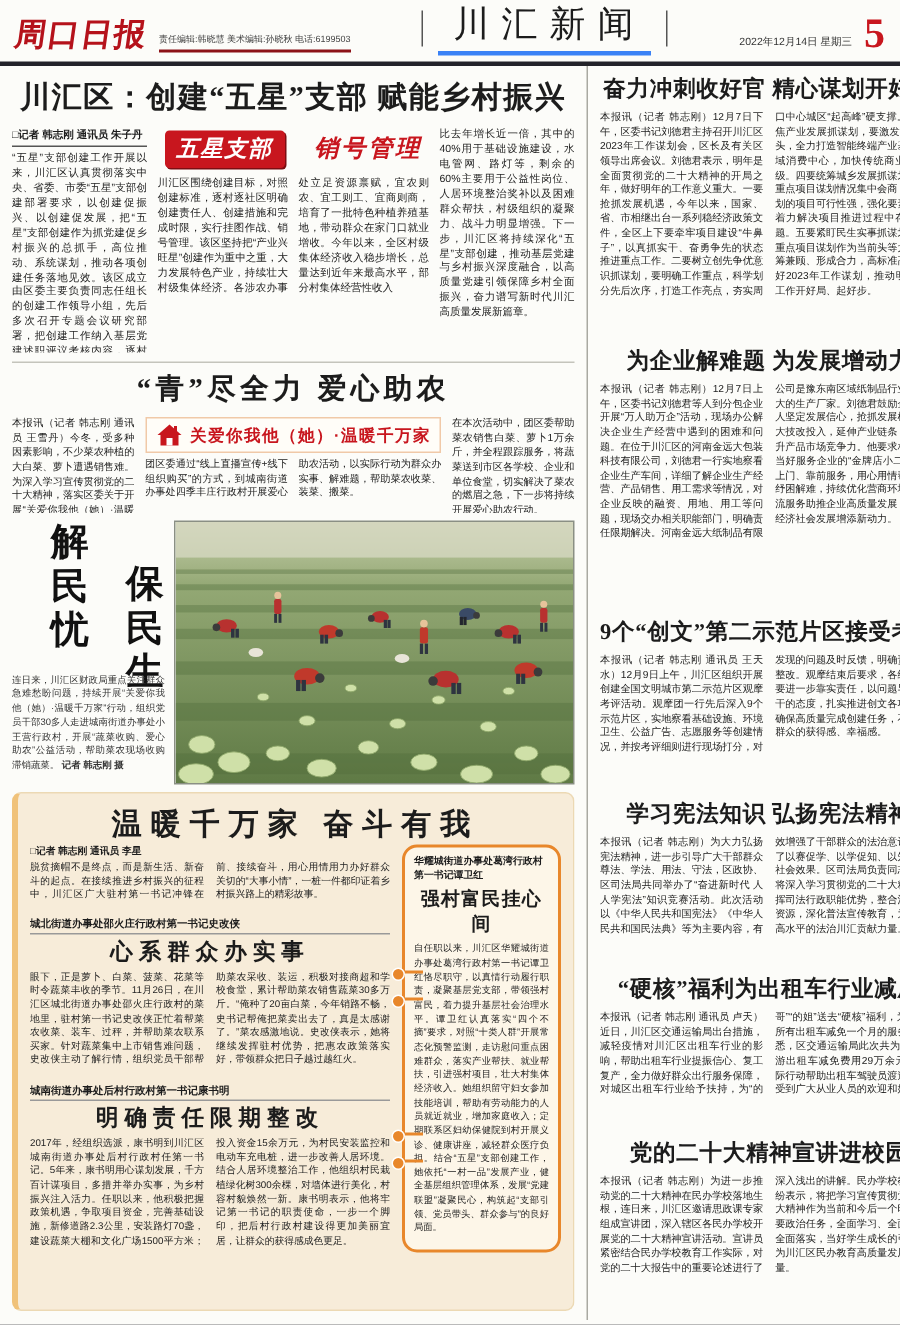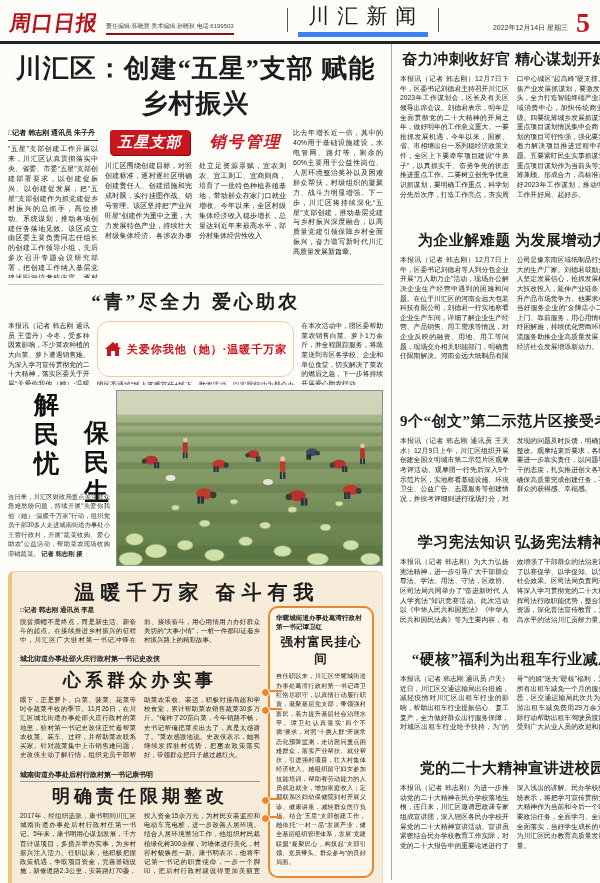--- a/index.html
+++ b/index.html
@@ -7,54 +7,54 @@
         font-family:"Liberation Sans",sans-serif;color:#1c1c1c;overflow:hidden;}
   
   .hdr{display:flex;align-items:flex-end;height:44px;padding:0 10px 4px 10px;
        border-bottom:3px solid #23232a;box-sizing:border-box;}
   .masthead{color:#b5121b;font-size:21px;font-weight:bold;font-family:"Liberation Serif",serif;
             transform:skewX(-8deg);letter-spacing:1px;white-space:nowrap;}
   .editor-line{font-size:6px;color:#444;margin-left:8px;border-bottom:2px solid #8c1218;
                padding-bottom:2px;white-space:nowrap;margin-bottom:2px;}
   .hdr-mid{flex:1;display:flex;justify-content:center;align-items:center;gap:10px;}
   .sec-bar{width:1px;height:24px;background:#555;}
-  .section-title{font-size:21px;font-family:Liberation Sans, sans-serif;letter-spacing:8px;
-                 border-bottom:5px solid #3b82f6;padding:0 4px 2px 10px;white-space:nowrap;}
+  .section-title{font-size:24px;font-family:Liberation Sans, sans-serif;letter-spacing:8px;
+                 border-bottom:3px solid #3b82f6;padding:0 4px 2px 10px;white-space:nowrap;}
   .hdr-right{display:flex;align-items:flex-end;gap:8px;}
   .date-line{font-size:7px;color:#333;margin-bottom:4px;white-space:nowrap;}
   .page-num{font-size:28px;line-height:1;color:#c8161e;font-weight:bold;font-family:"Liberation Serif",serif;}
   
   .main{display:flex;height:836px;}
   .left{width:392px;box-sizing:border-box;padding:5px 8px 0 8px;border-right:1px solid #a9a9a2;}
   .rightcol{flex:1;box-sizing:border-box;padding:4px 8px 0 8px;}
   p{margin:0;}
   .jtext{text-align:justify;line-height:1.42;color:#222;}
   
-  .lead-head{font-family:"Liberation Serif",serif;font-weight:900;font-size:26px;
+  .lead-head{font-family:"Liberation Serif",serif;font-weight:900;font-size:20px;
              text-align:center;letter-spacing:1px;margin:2px 0 7px;}
   .lead-body{display:flex;gap:7px;height:150px;overflow:hidden;}
   .col-s{width:90px;font-size:7px;}
   .byline{font-size:7px;font-weight:bold;border-bottom:1px solid #555;padding-bottom:2px;margin-bottom:3px;}
   .lead-mid{flex:1;}
   .star-banner{display:flex;align-items:center;justify-content:center;gap:20px;height:28px;margin-bottom:5px;}
   .badge{background:#c8161e;color:#fff;font-weight:bold;font-style:italic;font-size:15px;
          padding:3px 8px;border-radius:3px;letter-spacing:1px;box-shadow:1px 1px 0 #7d0d12;}
   .badge-suffix{color:#c8161e;font-weight:bold;font-style:italic;font-size:16px;letter-spacing:2px;
                 font-family:"Liberation Serif",serif;}
   .twocol{column-count:2;column-gap:7px;font-size:7px;overflow:hidden;}
   .lead-mid .twocol{height:115px;}
   .h-div{border-top:1px solid #c4c4bc;margin:6px 0 4px;}
   
   .care-head{font-family:"Liberation Serif",serif;font-weight:900;font-size:19px;
              text-align:center;letter-spacing:3px;margin:2px 0 6px;}
   .care-upper{display:flex;gap:7px;height:64px;overflow:hidden;font-size:6.8px;}
   .care-upper .col-s{font-size:6.8px;}
   .care-mid{flex:1;}
   .care-banner{display:flex;align-items:center;gap:5px;height:22px;margin-bottom:3px;
-               border:1px solid #f0c9a8;border-radius:12px;background:#fffdf8;padding:16px 6px;}
+               border:1px solid #f0c9a8;border-radius:0;background:#fffdf8;padding:0 6px;}
   .care-banner-text{color:#c8161e;font-weight:bold;font-size:11px;letter-spacing:1px;white-space:nowrap;}
   .care-mid .twocol{height:34px;font-size:6.8px;}
   .care-lower{display:flex;gap:6px;height:176px;margin-top:5px;}
   .care-sidebar{width:102px;display:flex;flex-direction:column;}
   .slogans{display:flex;gap:4px;height:100px;padding-left:6px;}
   .vt{width:30px;font-size:25px;font-weight:900;font-family:"Liberation Serif",serif;
       line-height:1.18;word-break:break-all;color:#111;margin-left:20px;}
   .vt2{margin-top:28px;}
   .photo-caption{font-size:6.3px;line-height:1.5;text-align:justify;color:#333;margin-top:2px;}
   .credit{font-weight:bold;white-space:nowrap;}
@@ -72,21 +72,21 @@
            background:#f7ecd9;border:1px solid #ecd9b4;border-left:4px solid #f0c27a;
            border-radius:6px;padding:6px 8px;}
   .f-title{font-family:"Liberation Serif",serif;font-weight:900;font-size:20px;
            text-align:center;letter-spacing:6px;margin-top:1px;}
   .f-sub{text-align:center;font-size:9.5px;font-weight:bold;margin:3px 0 5px;color:#222;}
   .f-grid{display:flex;gap:8px;height:272px;}
   .f-left{flex:1;overflow:hidden;}
   .f-byline{font-size:6.5px;font-weight:bold;margin-bottom:2px;}
   .f-intro{column-count:2;column-gap:8px;font-size:6.5px;height:32px;overflow:hidden;}
   .kicker{font-size:7px;font-weight:bold;border-bottom:1px solid #999;padding-bottom:1px;margin:5px 0 2px;}
-  .s-head{text-align:center;font-family:"Liberation Serif",serif;font-weight:900;font-size:18px;
+  .s-head{text-align:center;font-family:"Liberation Serif",serif;font-weight:900;font-size:15px;
           letter-spacing:4px;margin:2px 0 3px;}
   .s-body{column-count:2;column-gap:8px;font-size:6.5px;overflow:hidden;}
   .sb1{height:70px;} .sb2{height:86px;}
   .f-box{width:106px;box-sizing:border-box;border:2px solid #e8872b;border-radius:10px;
          background:#fdf6e8;padding:5px 6px;overflow:hidden;}
   .box-kicker{font-size:6.6px;font-weight:bold;margin-bottom:3px;line-height:1.4;}
   .box-head{text-align:center;font-family:"Liberation Serif",serif;font-weight:900;
             font-size:12.5px;letter-spacing:1px;margin-bottom:3px;}
   .box-body{font-size:6.2px;line-height:1.5;text-align:justify;height:212px;overflow:hidden;}
   .pin{position:absolute;width:16px;height:2px;background:#e8872b;left:254px;}

